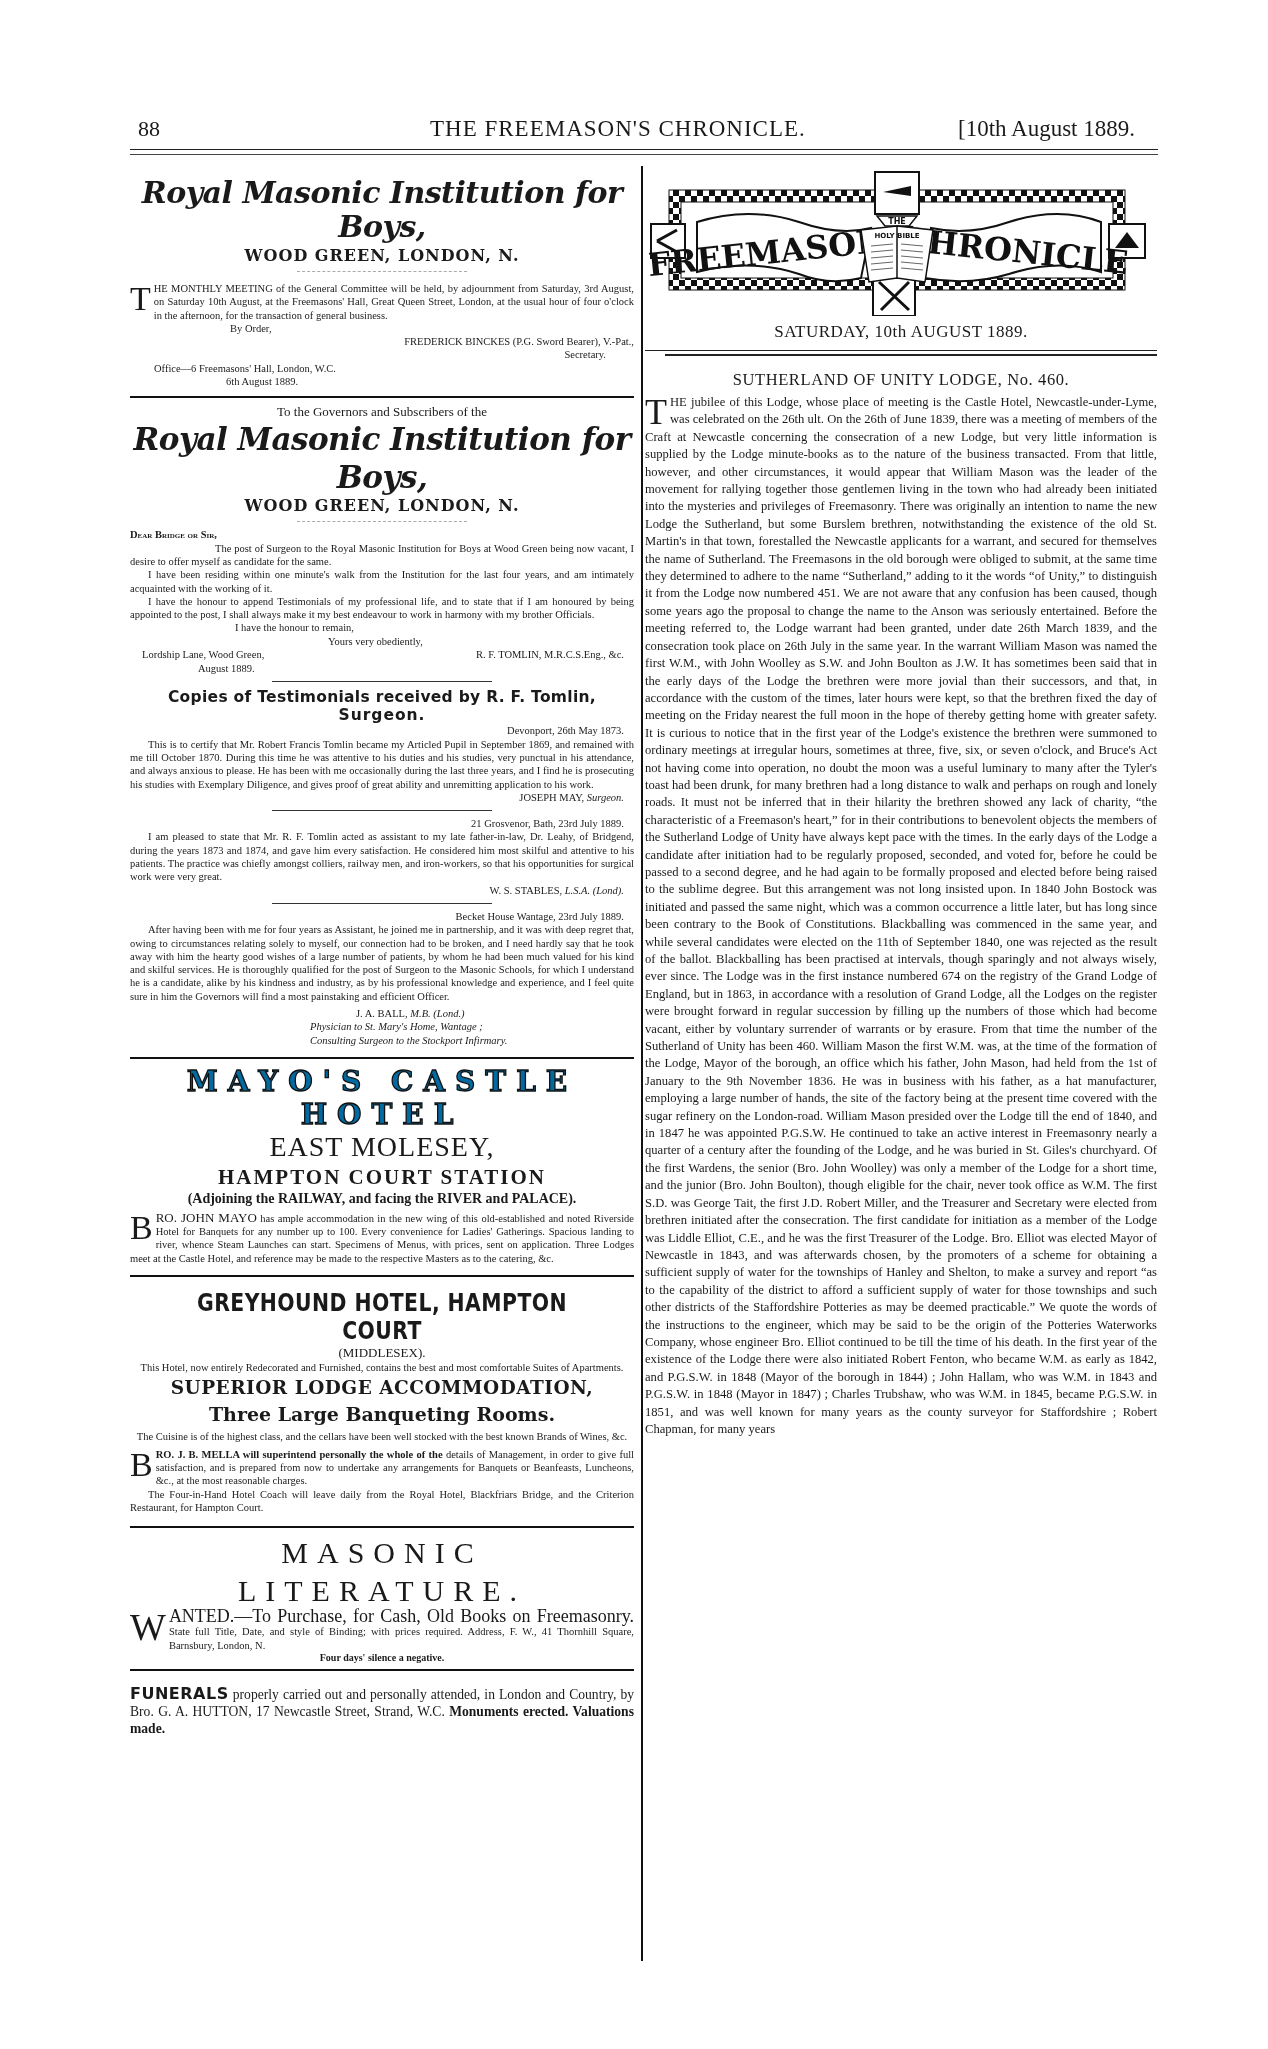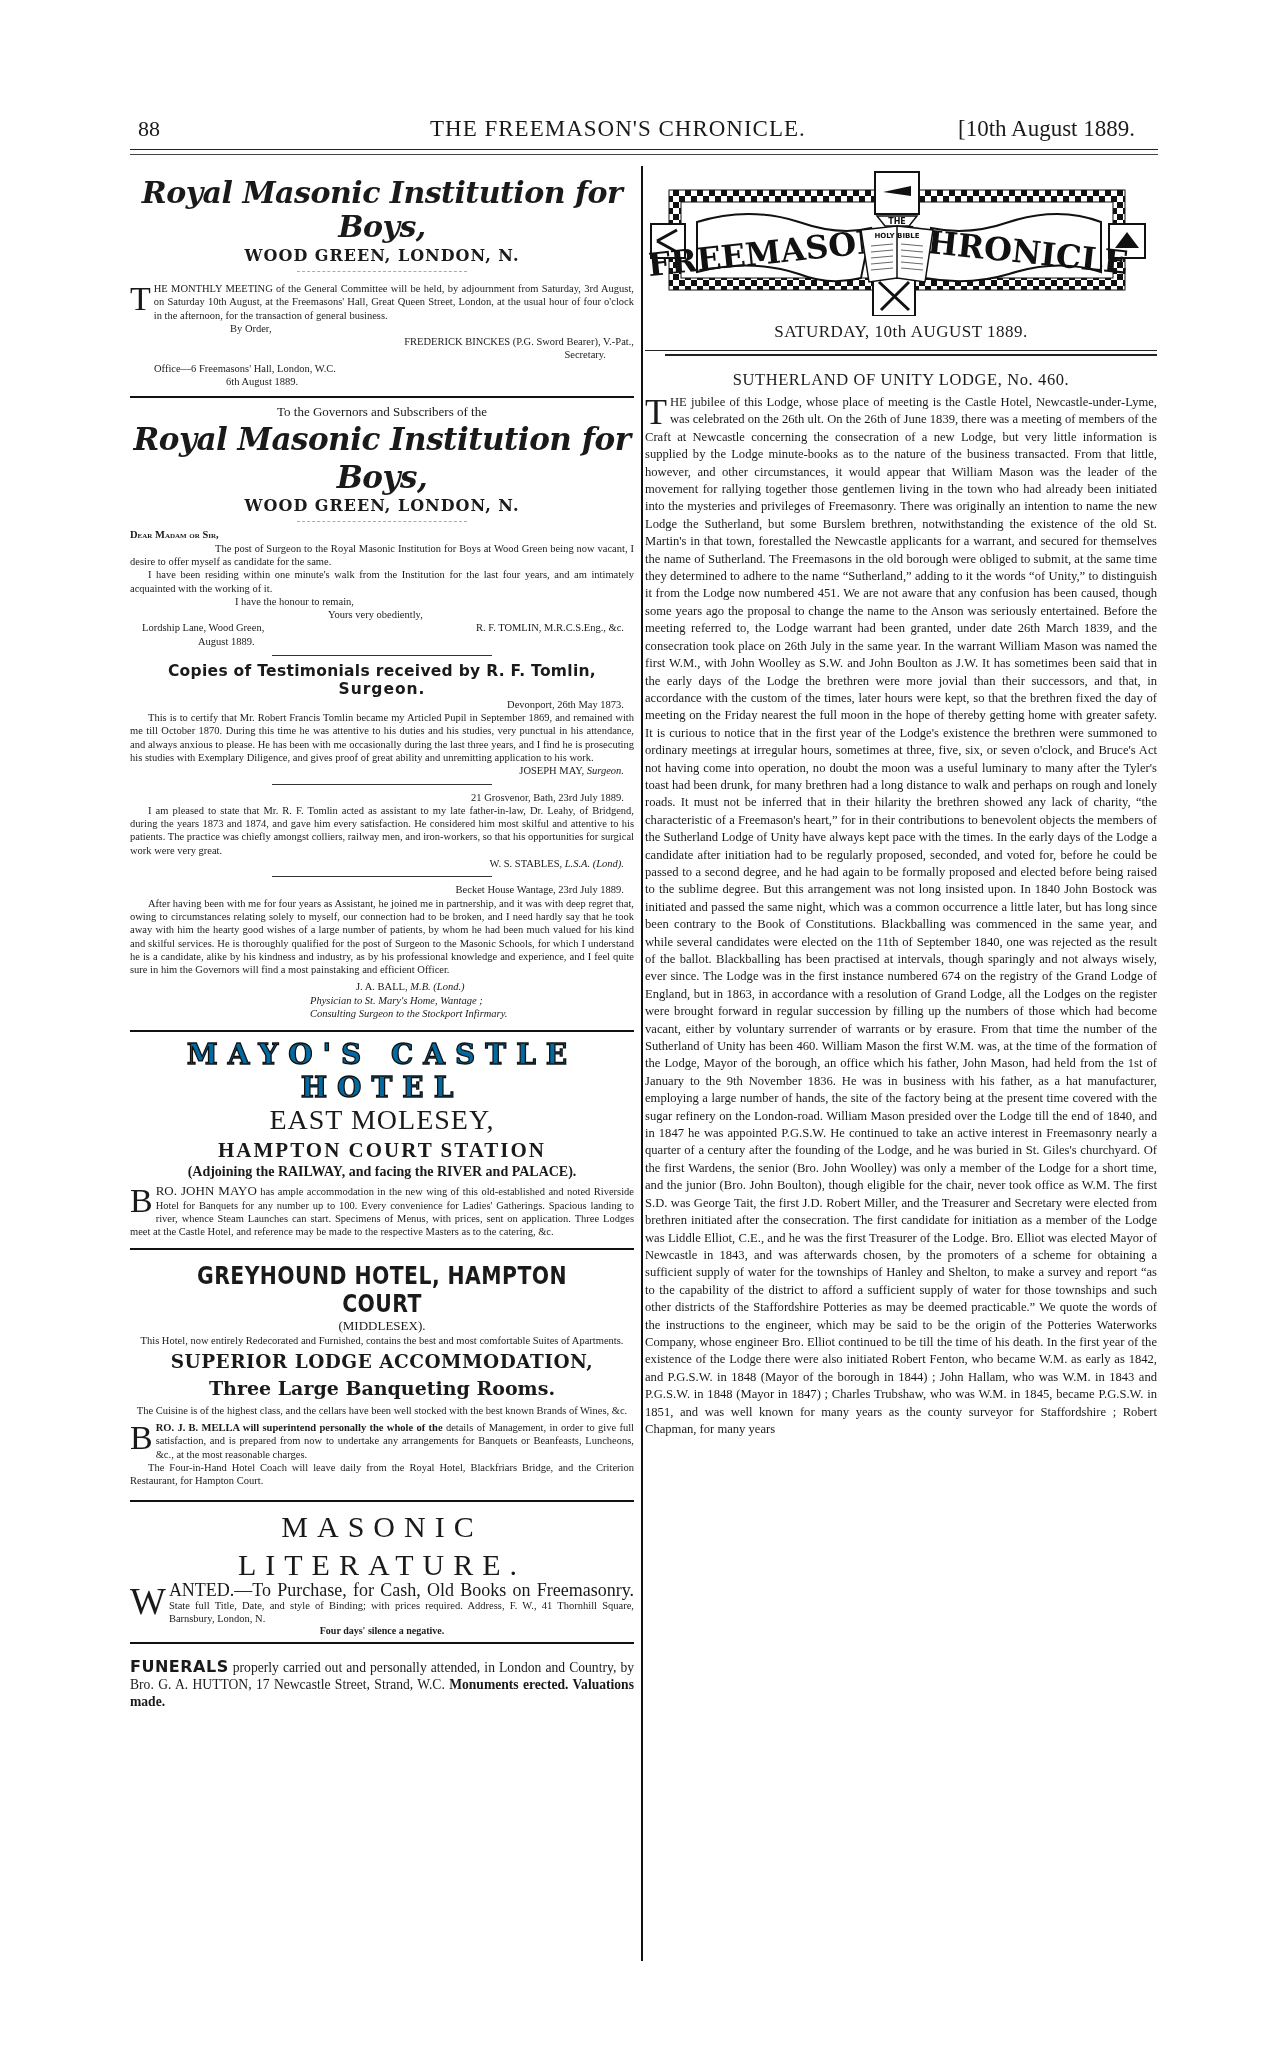--- a/index.html
+++ b/index.html
@@ -70,23 +70,24 @@
       <div class="small" style="padding-left:24px;">Office—6 Freemasons' Hall, London, W.C.</div>
       <div class="small" style="padding-left:96px;">6th August 1889.</div>
       <div class="rule" style="margin-top:8px;"></div>
     </section>
 
     <section>
       <div class="center" style="font-size:13px; font-family:'Liberation Serif', serif;">To the Governors and Subscribers of the</div>
       <div class="blackletter" style="font-size:31px; line-height:38px;">Royal Masonic Institution for Boys,</div>
       <div class="caps-head" style="font-size:16px;">WOOD GREEN, LONDON, N.</div>
       <div class="rule-dashed"></div>
-      <div class="small" style="font-variant:small-caps; font-weight:bold; margin-top:6px;">Dear Madam or Sir,</div>
+      <div class="small" style="font-variant:small-caps; font-weight:bold; margin-top:6px;">Dear Bridge or Sir,</div>
       <div class="small" style="text-indent:85px;">The post of Surgeon to the Royal Masonic Institution for Boys at Wood Green being now vacant, I desire to offer myself as candidate for the same.</div>
       <div class="small indent">I have been residing within one minute's walk from the Institution for the last four years, and am intimately acquainted with the working of it.</div>
+      <div class="small indent">I have the honour to append Testimonials of my professional life, and to state that if I am honoured by being appointed to the post, I shall always make it my best endeavour to work in harmony with my brother Officials.</div>
       <div class="small" style="padding-left:105px;">I have the honour to remain,</div>
       <div class="small" style="padding-left:198px;">Yours very obediently,</div>
       <div class="small" style="position:relative; height:14px;">
         <span style="position:absolute; left:12px;">Lordship Lane, Wood Green,</span>
         <span style="position:absolute; right:10px;">R. F. TOMLIN, M.R.C.S.Eng., &amp;c.</span>
       </div>
       <div class="small" style="padding-left:68px;">August 1889.</div>
       <div class="rule-short"></div>
     </section>
 

